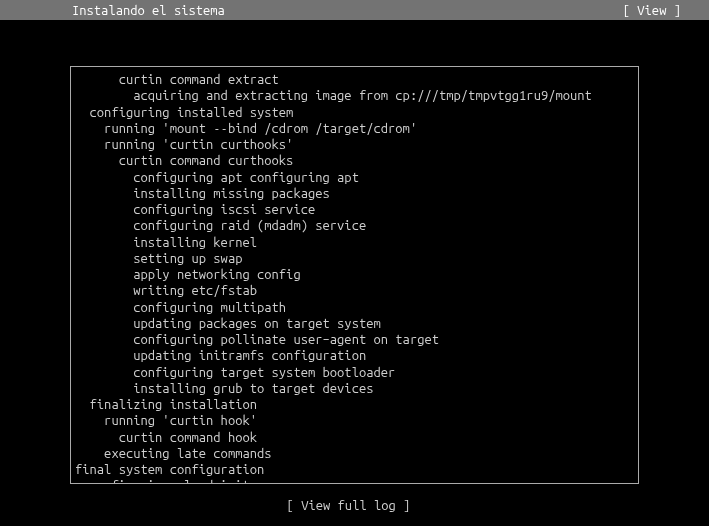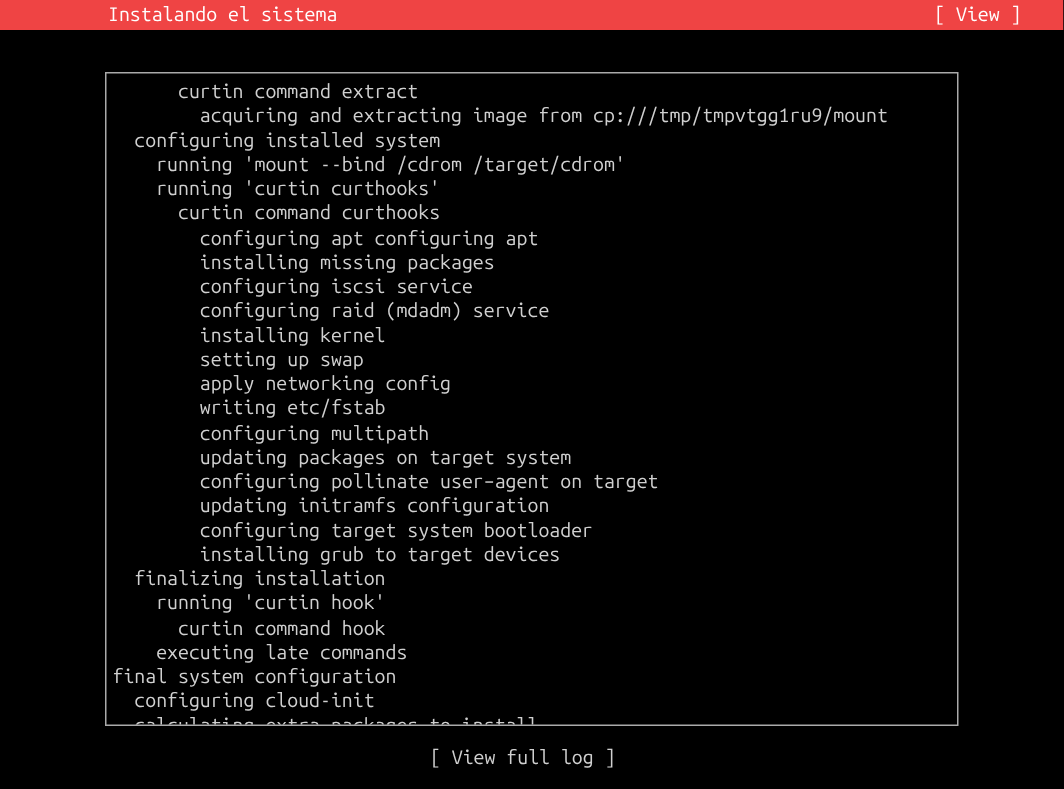--- a/index.html
+++ b/index.html
@@ -8,33 +8,33 @@
     font-family: "Ubuntu Mono", "DejaVu Sans Mono", monospace;
     font-size: 13px;
     color: #d0d0d0;
     width: 709px;
     height: 526px;
     overflow: hidden;
     display: flex;
     flex-direction: column;
   }
   .header {
-    background: #ef4444;
+    background: #737373;
     color: #fff;
     display: flex;
     justify-content: space-between;
     align-items: center;
     padding: 3px 28px 3px 72px;
     font-size: 13px;
   }
   .header .title { }
   .header .help { cursor: pointer; }
   .log-area {
     flex: 1;
-    margin: 28px 70px 6px 70px;
+    margin: 46px 70px 6px 70px;
     border: 1px solid #aaa;
     padding: 4px 8px 4px 4px;
     overflow: hidden;
     line-height: 1.25;
     white-space: pre;
     color: #d0d0d0;
   }
   .log-line { white-space: pre; }
   .footer {
     text-align: center;

